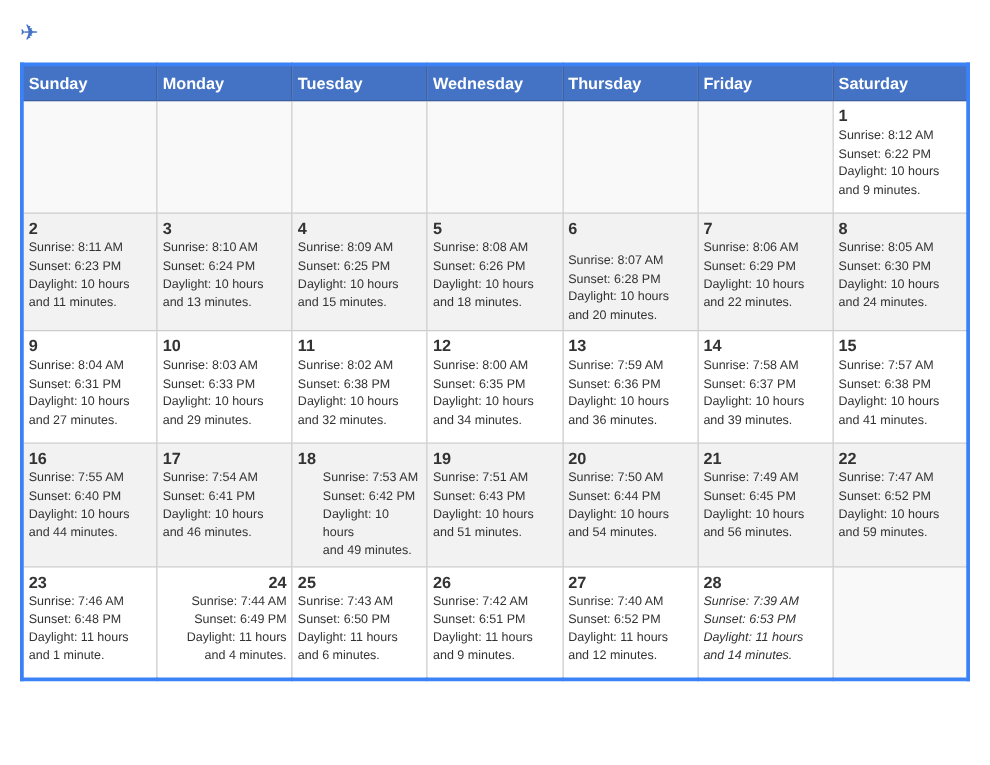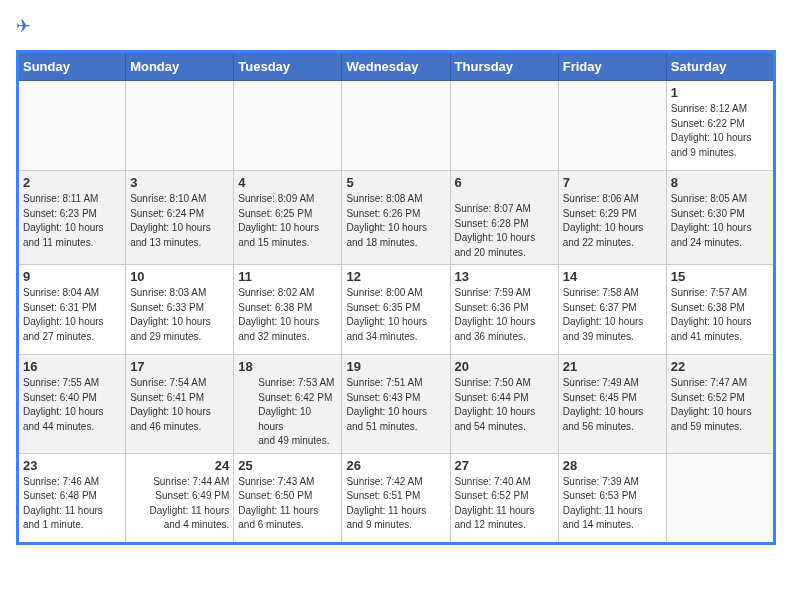--- a/index.html
+++ b/index.html
@@ -310,21 +310,21 @@
         </td>
         <td style="background-color: rgb(255, 255, 255);">
           <span class="day-number">27</span>
           <div class="day-info" style="white-space: pre-line;">Sunrise: 7:40 AM
 Sunset: 6:52 PM
 Daylight: 11 hours
 and 12 minutes.</div>
         </td>
         <td style="background-color: rgb(255, 255, 255);">
           <span class="day-number">28</span>
-          <div class="day-info" style="white-space: pre-line;">Sunrise: 7:39 AM
+          <div class="day-info" style="white-space: pre-line; font-style: italic;">Sunrise: 7:39 AM
 Sunset: 6:53 PM
 Daylight: 11 hours
 and 14 minutes.</div>
         </td>
         <td class="empty" style="background-color: rgb(249, 249, 249);"></td>
       </tr>
     </tbody>
 </table>
 
 </body></html>

